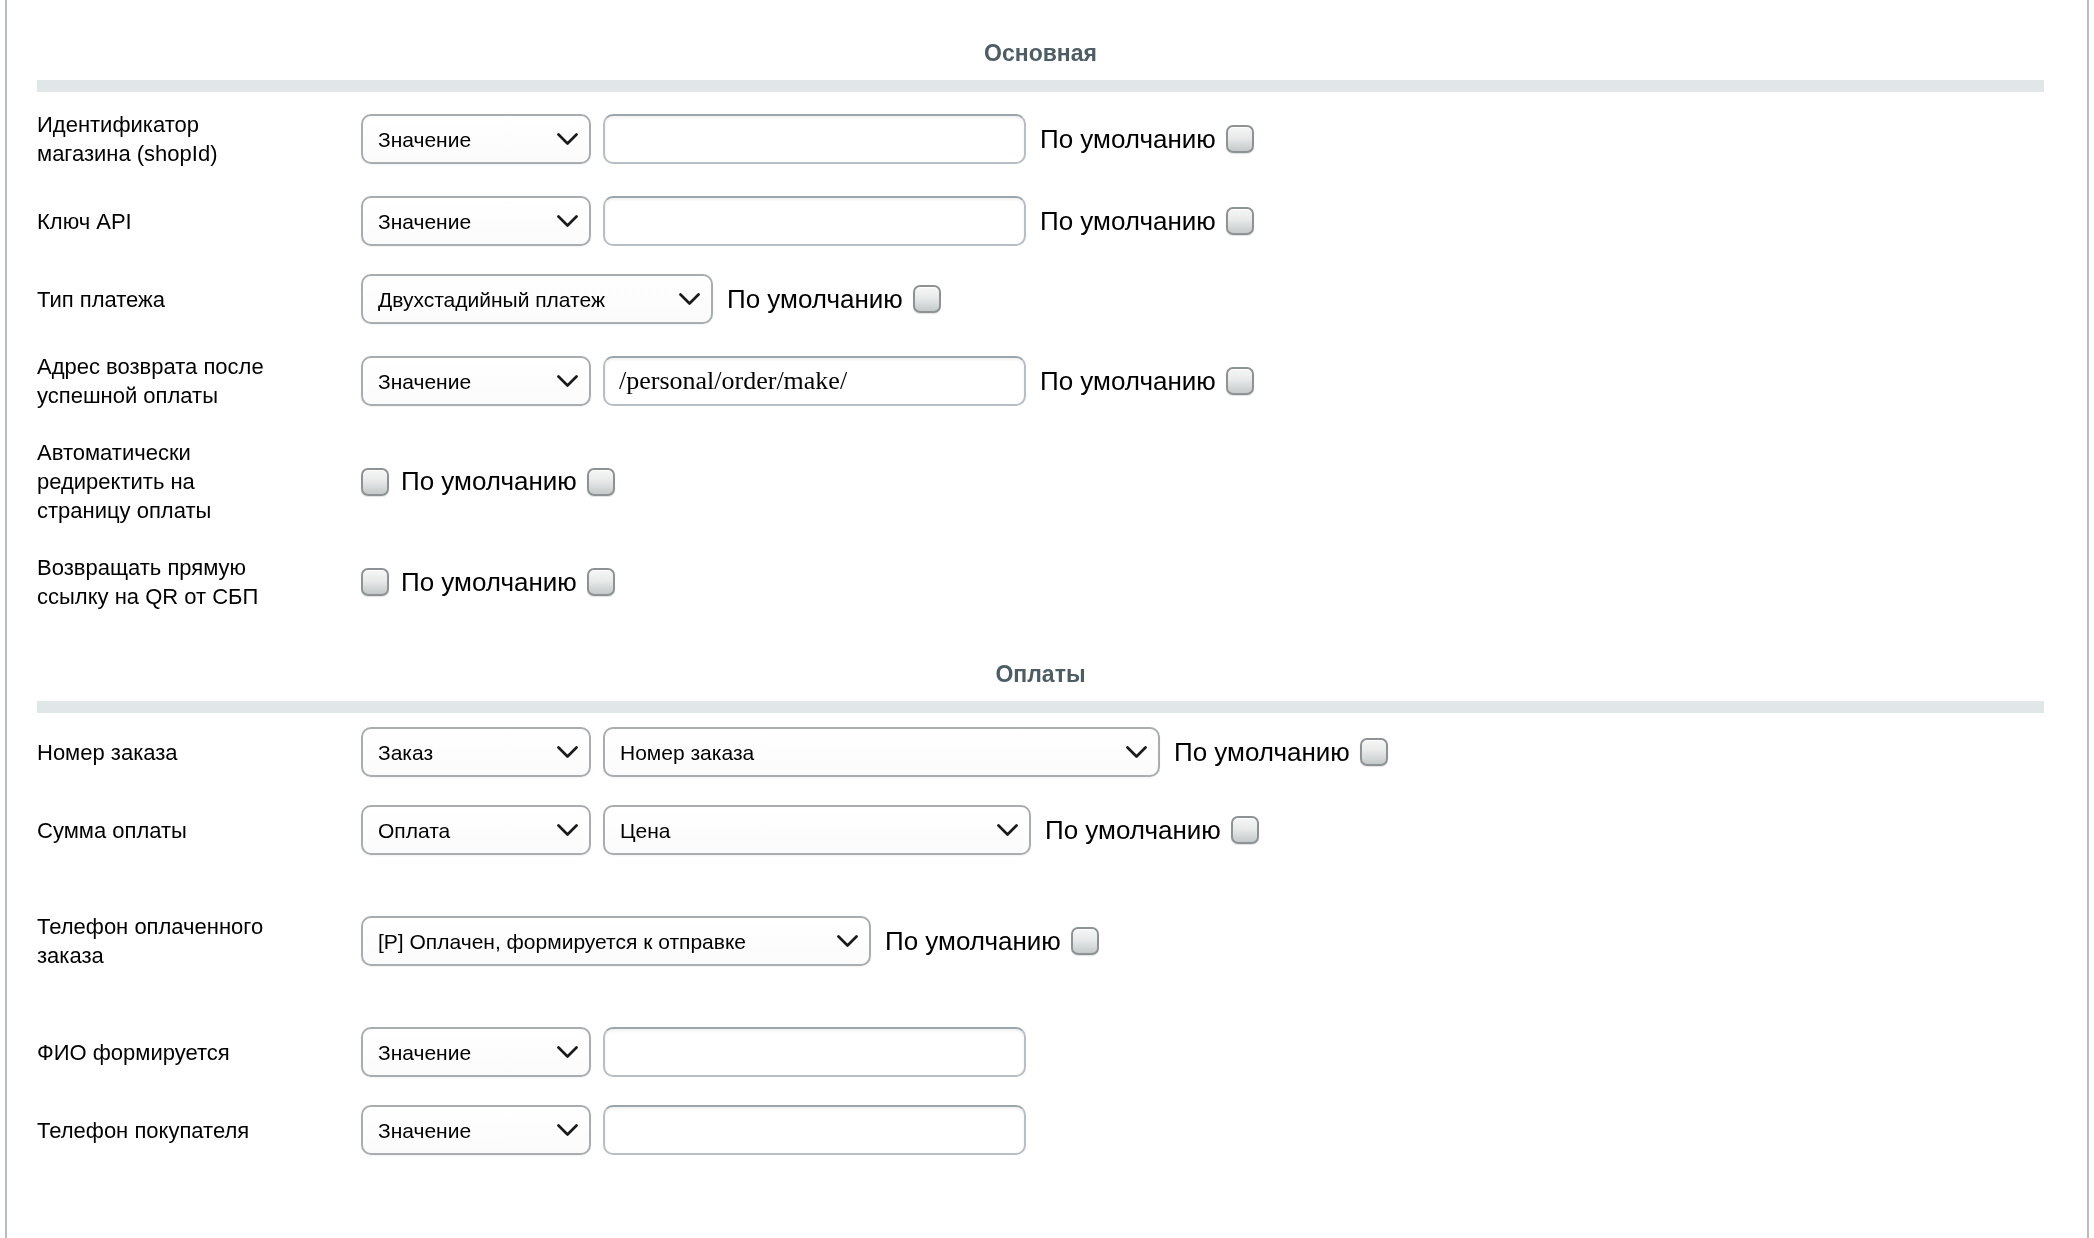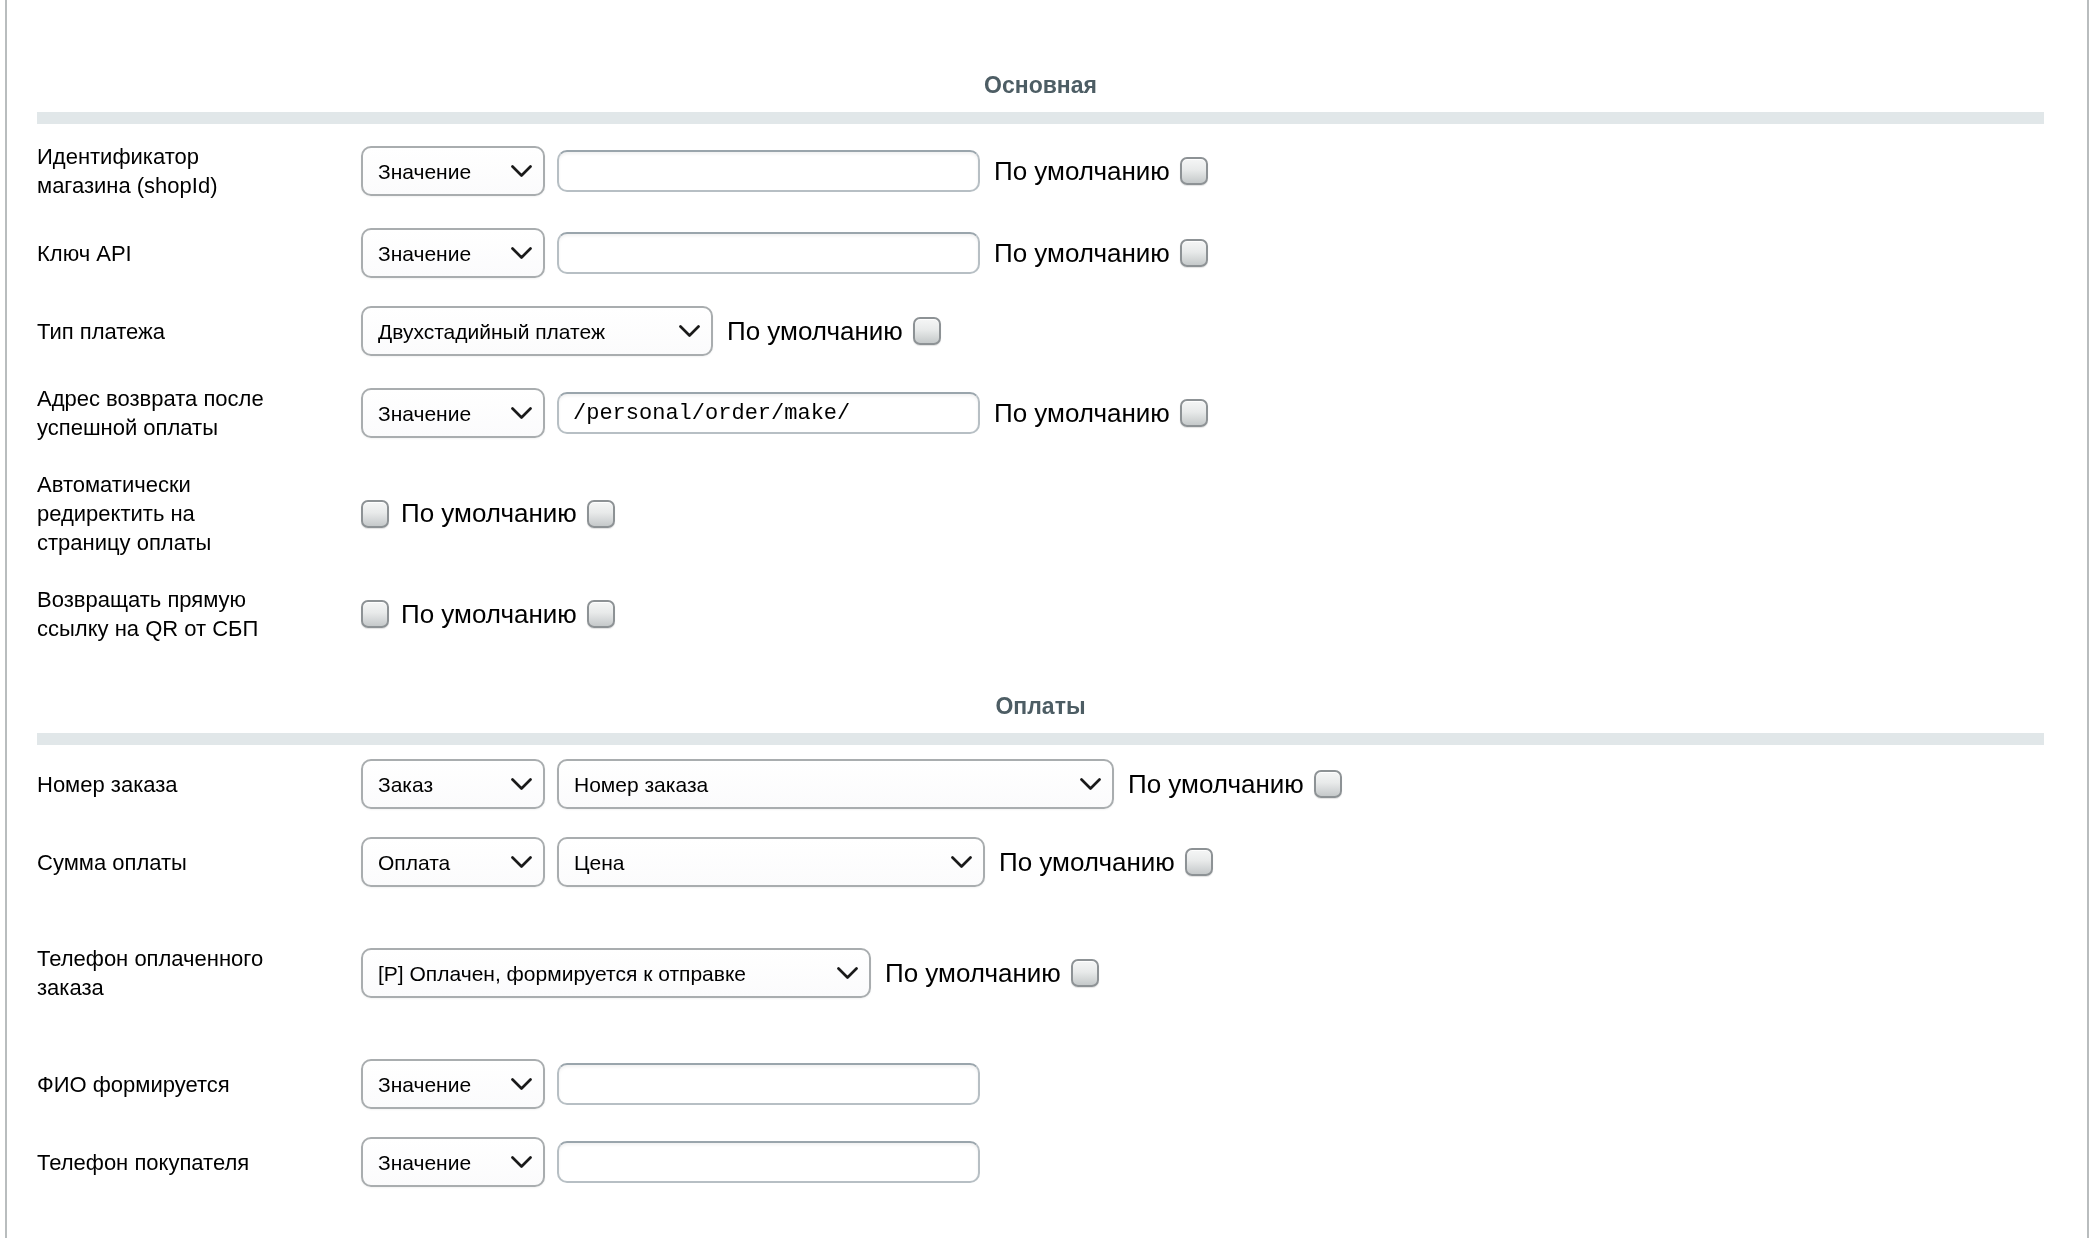--- a/index.html
+++ b/index.html
@@ -8,21 +8,21 @@
     position:relative;
     width:2084px; height:1238px;
     margin-left:5px;
     border-left:2px solid #b9bdbe;
     border-right:2px solid #b9bdbe;
     background:#fff;
     overflow:hidden;
     font-family:"Liberation Sans", sans-serif;
     color:#000;
   }
-  .content { padding:40px 43px 0 30px;margin-top:32px; }
+  .content { padding:40px 43px 0 30px; }
   .section-title {
     text-align:center;
     font-size:23px; font-weight:bold;
     color:#4d5d64;
     line-height:26px;
   }
   .divider {
     height:12px;
     background:#e1e7e9;
     margin-top:14px;
@@ -67,33 +67,33 @@
     color:#000;
     padding:0 44px 0 15px;
   }
   .chev {
     position:absolute; right:13px; top:50%;
     margin-top:-6px;
     pointer-events:none;
     line-height:0;
   }
   .txt {
-    height:42px;
+    height:50px;
     border:2px solid #b7bfc4;
     border-top-color:#9aa5ac;
     border-radius:10px;
     background:#fff;
     box-shadow:inset 0 2px 3px rgba(0,0,0,0.06);
-    font-family:Liberation Mono, monospace;
-    font-size:22px;
+    font-family:Liberation Serif, serif;
+    font-size:26px;
     padding:0 14px;
     margin-left:12px;
     color:#000;
   }
-  .w230 { width:184px; }
+  .w230 { width:230px; }
   .w352 { width:352px; }
   .w423 { width:423px; }
   .w428 { width:428px; }
   .w522 { width:510px;border-radius:8px; }
   .w557 { width:557px; margin-left:12px; }
   .def { font-size:26px; margin-left:14px; white-space:nowrap; }
   .cb {
     display:inline-block;
     width:28px; height:28px;
     margin-left:10px;

